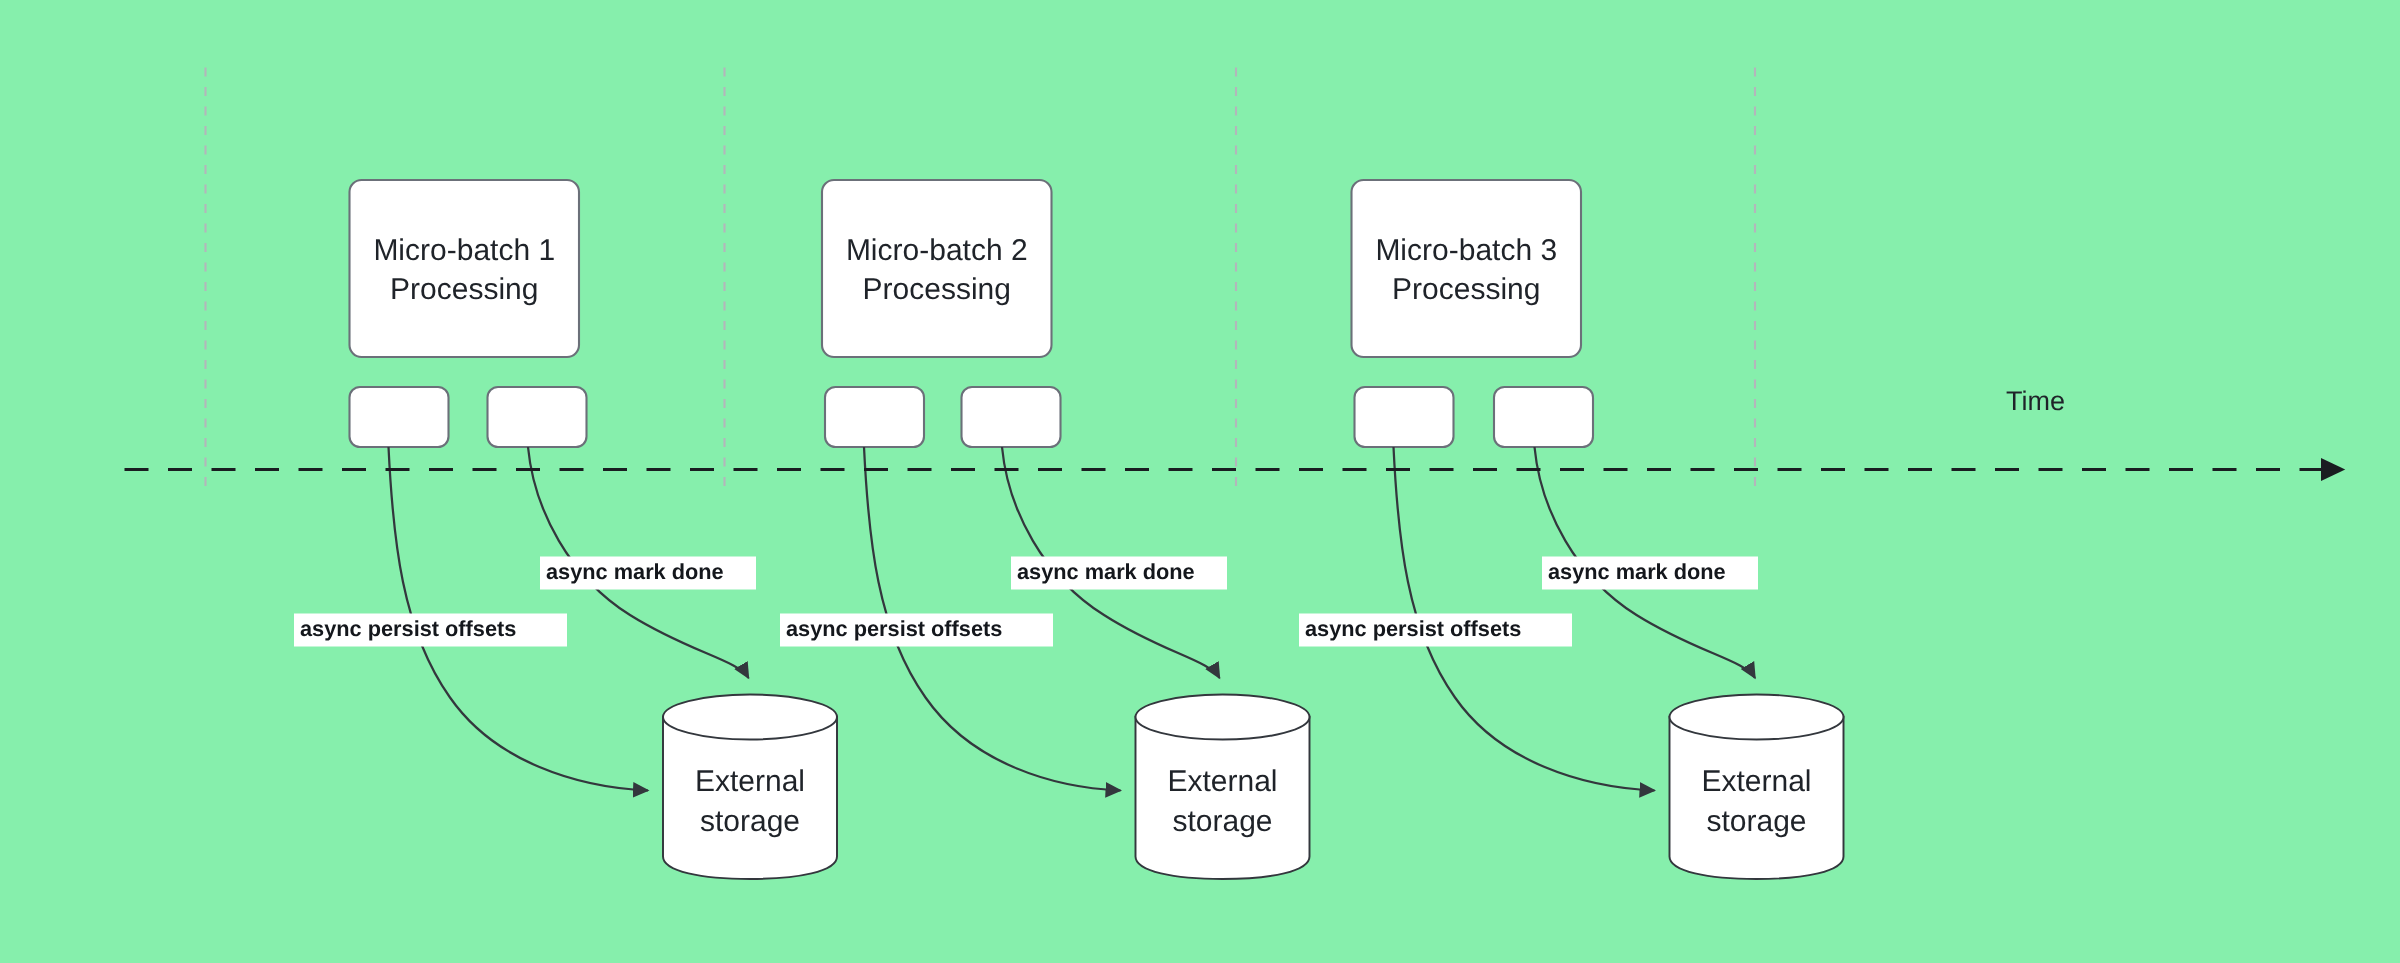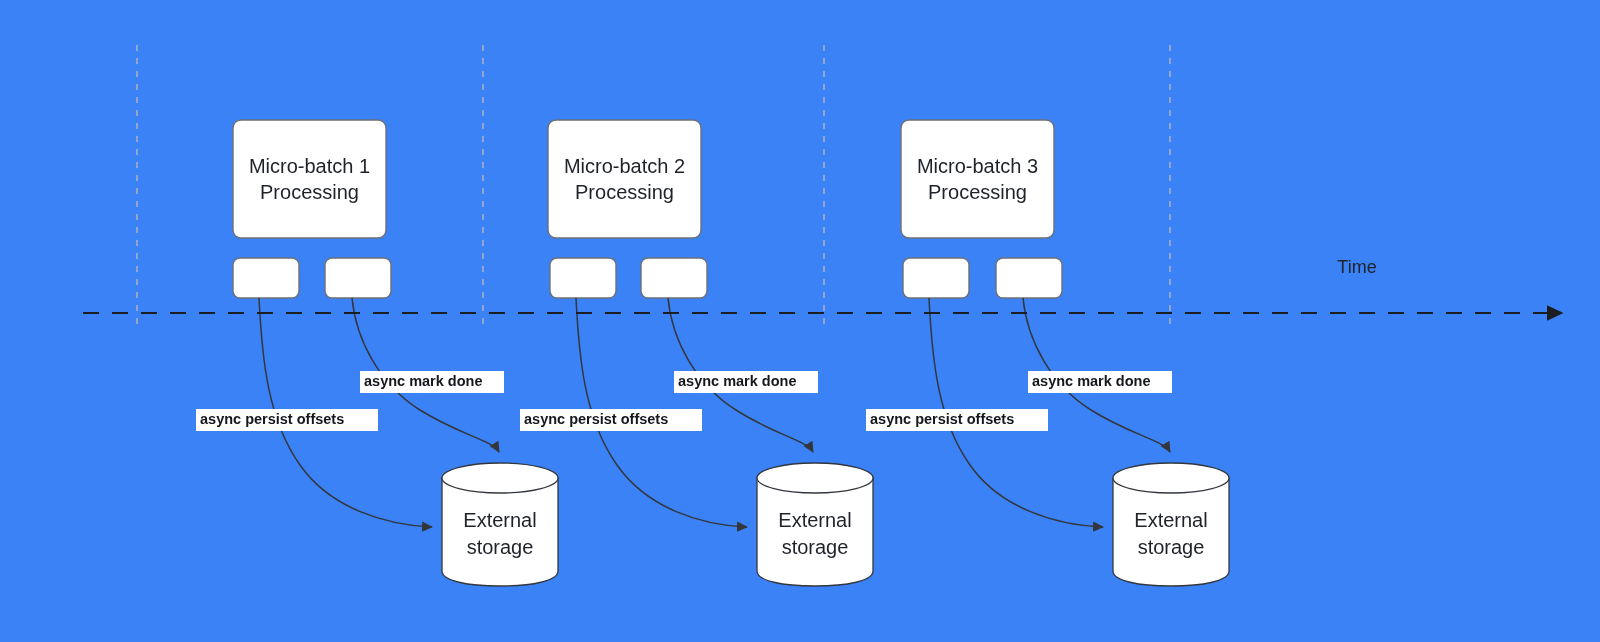--- a/index.html
+++ b/index.html
@@ -8,21 +8,21 @@
     padding: 0;
     background: #ffffff;
   }
   body {
     font-family: "Liberation Sans", sans-serif;
   }
   #canvas {
     position: relative;
     width: 1600px;
     height: 642px;
-    background: #3b82f6;
+    background: #86efac;
     overflow: hidden;
   }
   #diagram-svg {
     position: absolute;
     left: 0;
     top: 0;
     width: 1600px;
     height: 642px;
     display: block;
   }

